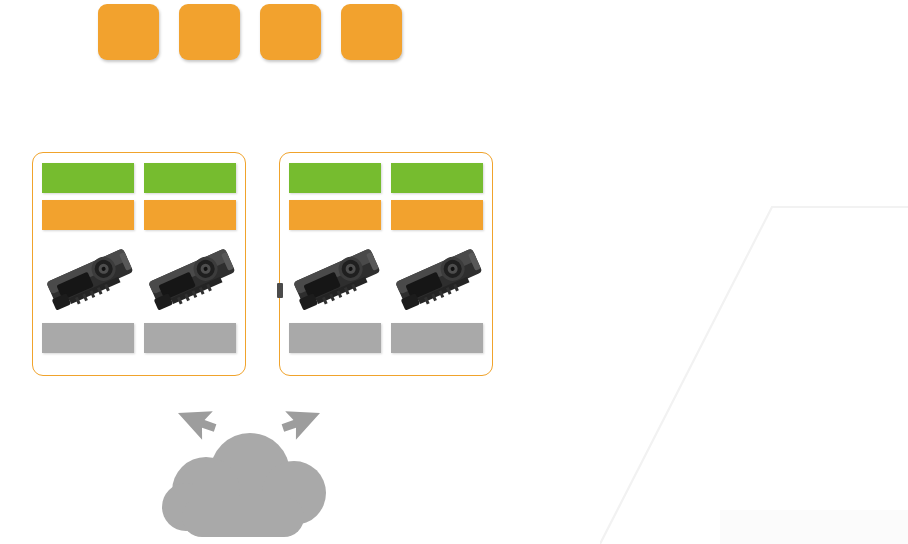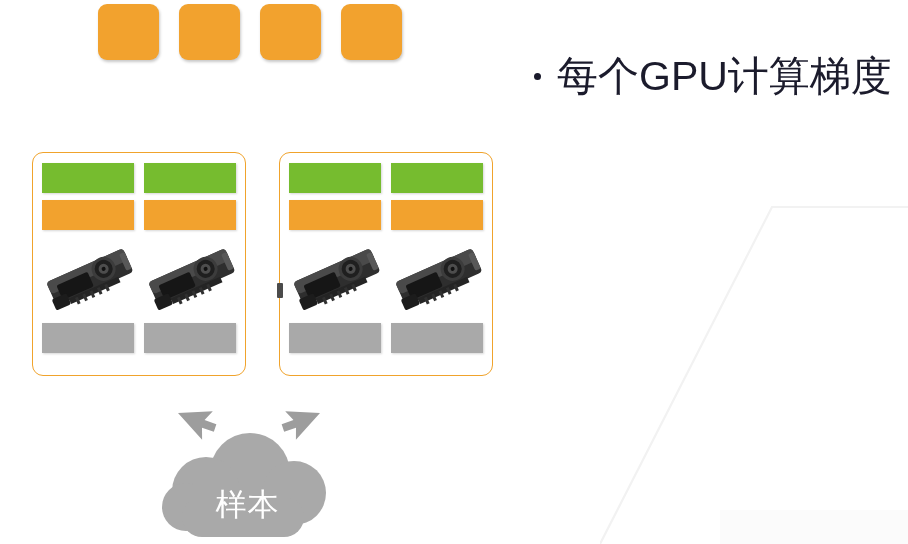--- a/index.html
+++ b/index.html
@@ -159,24 +159,20 @@
     <rect x="120" y="330" width="190" height="34" fill="#fbfbfb"></rect>
   </svg>
 
   <div class="top-chunk-row">
     <div class="chunk"></div>
     <div class="chunk"></div>
     <div class="chunk"></div>
     <div class="chunk"></div>
   </div>
 
-  <div class="bullet-line">
-    <span class="bullet-dot"></span>
-    <span class="bullet-text">每个GPU计算梯度</span>
-  </div>
 
   <div class="server-box box-left">
 
     <div class="bar-row">
       <div class="bar green"></div>
       <div class="bar green"></div>
     </div>
 
     <div class="bar-row">
       <div class="bar orange"></div>
@@ -302,16 +298,15 @@
       </g>
 
       <g transform="translate(2,36)">
         <circle cx="88" cy="32" r="40" fill="#a9a9a9"></circle>
         <circle cx="44" cy="50" r="34" fill="#a9a9a9"></circle>
         <circle cx="132" cy="52" r="32" fill="#a9a9a9"></circle>
         <circle cx="24" cy="66" r="24" fill="#a9a9a9"></circle>
         <rect x="20" y="56" width="122" height="40" rx="20" fill="#a9a9a9"></rect>
       </g>
     </svg>
-    <div class="cloud-label">样本</div>
   </div>
 
 </div>
 
 </body></html>

